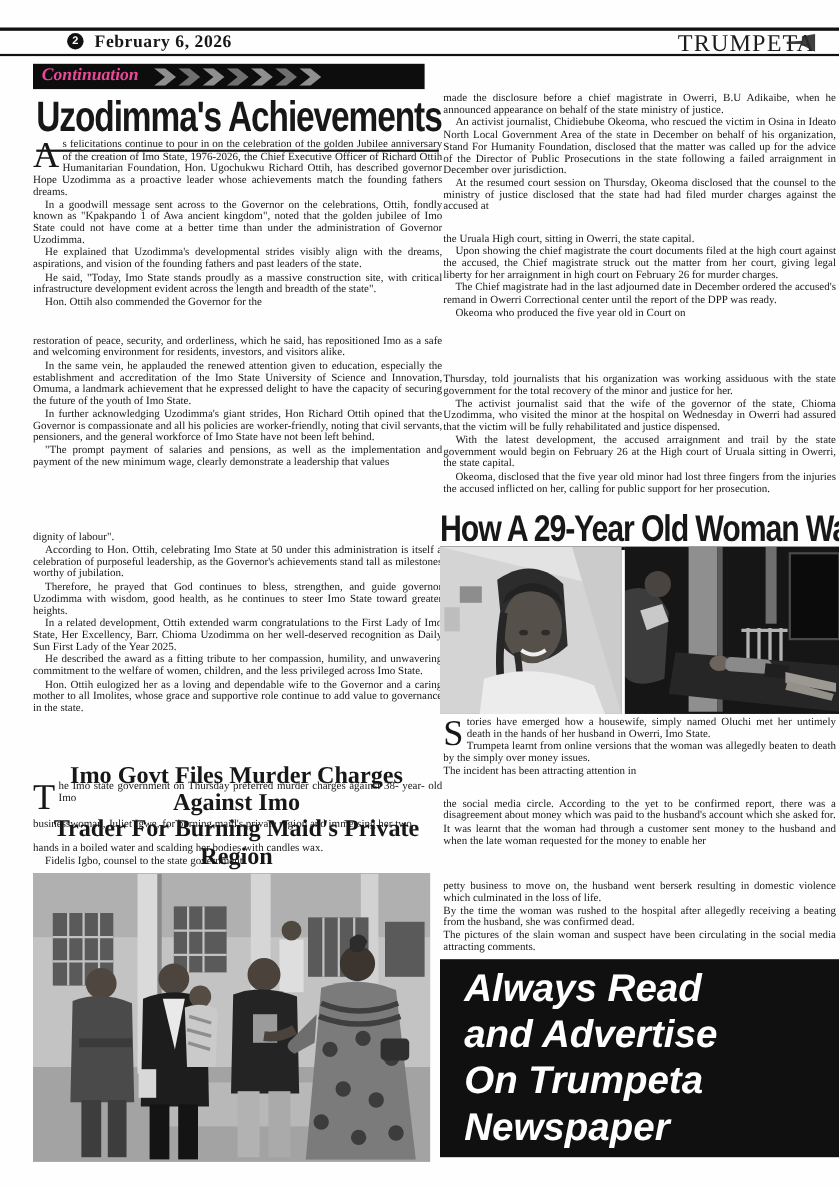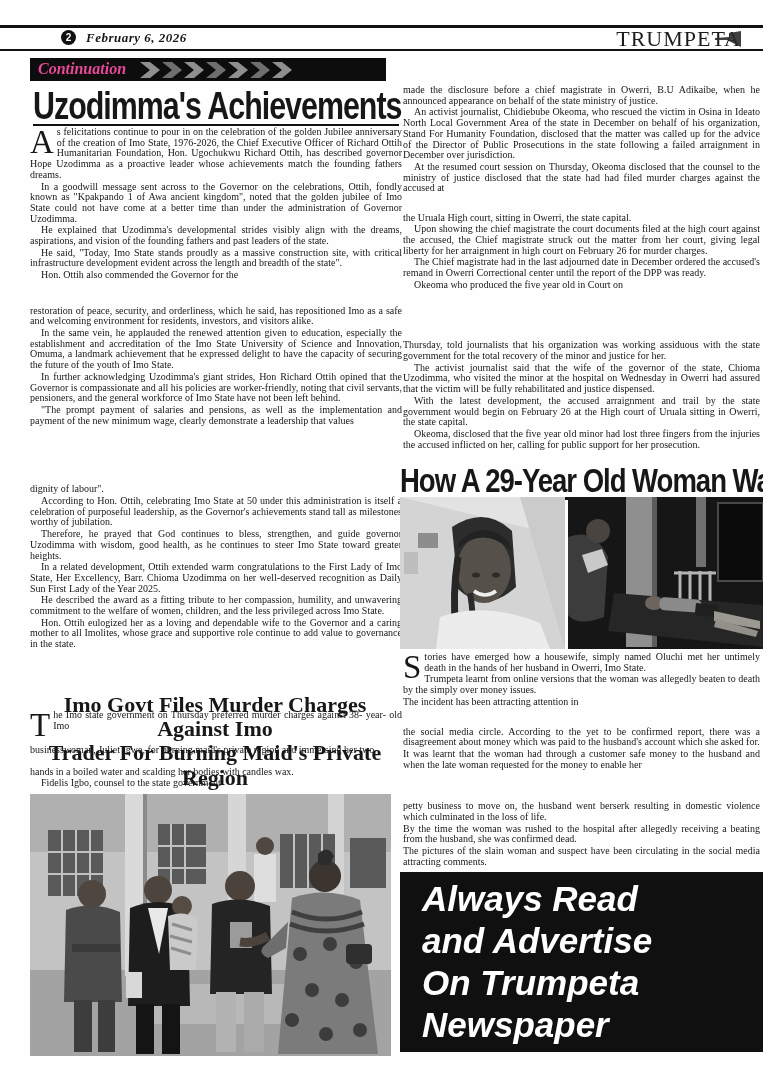--- a/index.html
+++ b/index.html
@@ -3,31 +3,31 @@
 <meta charset="utf-8">
 <style>
   html,body{margin:0;padding:0;background:#e9e9e9;}
   .page{position:relative;width:763px;height:1080px;background:#fefefe;overflow:hidden;
         font-family:"Liberation Serif",serif;color:#171717;}
   .rule{position:absolute;background:#111;}
   
   .pagenum{position:absolute;left:61px;top:30px;width:15px;height:15px;border-radius:50%;
            background:#111;color:#fff;font-family:"Liberation Sans",sans-serif;
            font-size:10px;font-weight:bold;text-align:center;line-height:15px;}
-  .date{position:absolute;left:86px;top:30px;font-weight:bold;font-size:13px;letter-spacing:.5px;font-style:italic;}
+  .date{position:absolute;left:86px;top:30px;font-weight:bold;font-size:16px;letter-spacing:.5px;}
   .masthead{position:absolute;right:22px;top:26px;font-size:22px;letter-spacing:1px;color:#1c1c1c;
             font-family:"Liberation Serif",serif;}
   .masthead .trumpet{position:absolute;right:-4px;top:1px;opacity:.9;}
   
   .contbar{position:absolute;left:30px;top:58px;width:356px;height:23px;background:#0d0d0d;
            display:flex;align-items:center;}
   .contbar .lbl{color:#ec4899;font-style:italic;font-weight:bold;font-size:16px;padding:0 14px 2px 8px;
                 font-family:"Liberation Serif",serif;}
   
-  .h1wrap{position:absolute;left:33px;top:84px;width:366px;border-bottom:2px solid #111;padding-bottom:4px;}
+  .h1wrap{position:absolute;left:33px;top:84px;width:366px;border-bottom:2px solid #111;padding-bottom:16px;}
   .h1txt{display:inline-block;font-family:"Liberation Sans",sans-serif;font-weight:bold;
          font-size:31px;letter-spacing:-1px;transform:scale(.98,1.25);transform-origin:top left;white-space:nowrap;}
   .h2wrap{position:absolute;left:400px;top:462px;width:363px;border-bottom:3px solid #111;padding-bottom:4px;}
   .h2txt{display:inline-block;font-family:"Liberation Sans",sans-serif;font-weight:bold;
          font-size:27px;letter-spacing:-1px;transform:scale(1.02,1.25);transform-origin:top left;white-space:nowrap;}
   .h3{position:absolute;left:28px;top:657px;width:374px;text-align:center;font-weight:bold;
       font-size:22px;line-height:1.1;font-family:"Liberation Serif",serif;margin-top:36px;}
   
   .cols{position:absolute;display:flex;gap:7px;overflow:hidden;flex-direction:column;}
   .col{flex:1;min-width:0;font-size:10px;line-height:10.7px;text-align:justify;}
@@ -187,21 +187,21 @@
   </div>
 
   <div class="cols" id="cols-a2">
     <div class="col">
       <p class="drop"><span class="dropcap">S</span><span>tories have emerged how a housewife, simply named Oluchi met her untimely death in the hands of her husband in Owerri, Imo State.</span></p>
       <p class="cont">Trumpeta learnt from online versions that the woman was allegedly beaten to death by the simply over money issues.</p>
       <p class="cont">The incident has been attracting attention in</p>
     </div>
     <div class="col">
       <p class="cont">the social media circle. According to the yet to be confirmed report, there was a disagreement about money which was paid to the husband's account which she asked for.</p>
-      <p class="cont">It was learnt that the woman had through a customer safe money to the husband and when the late woman requested for the money to enable her</p>
+      <p class="cont">It was learnt that the woman had through a customer sent money to the husband and when the late woman requested for the money to enable her</p>
     </div>
     <div class="col">
       <p class="cont">petty business to move on, the husband went berserk resulting in domestic violence which culminated in the loss of life.</p>
       <p class="cont">By the time the woman was rushed to the hospital after allegedly receiving a beating from the husband, she was confirmed dead.</p>
       <p class="cont">The pictures of the slain woman and suspect have been circulating in the social media attracting comments.</p>
     </div>
   </div>
 
   <div class="h3">
     <div>Imo Govt Files Murder Charges Against Imo</div>

